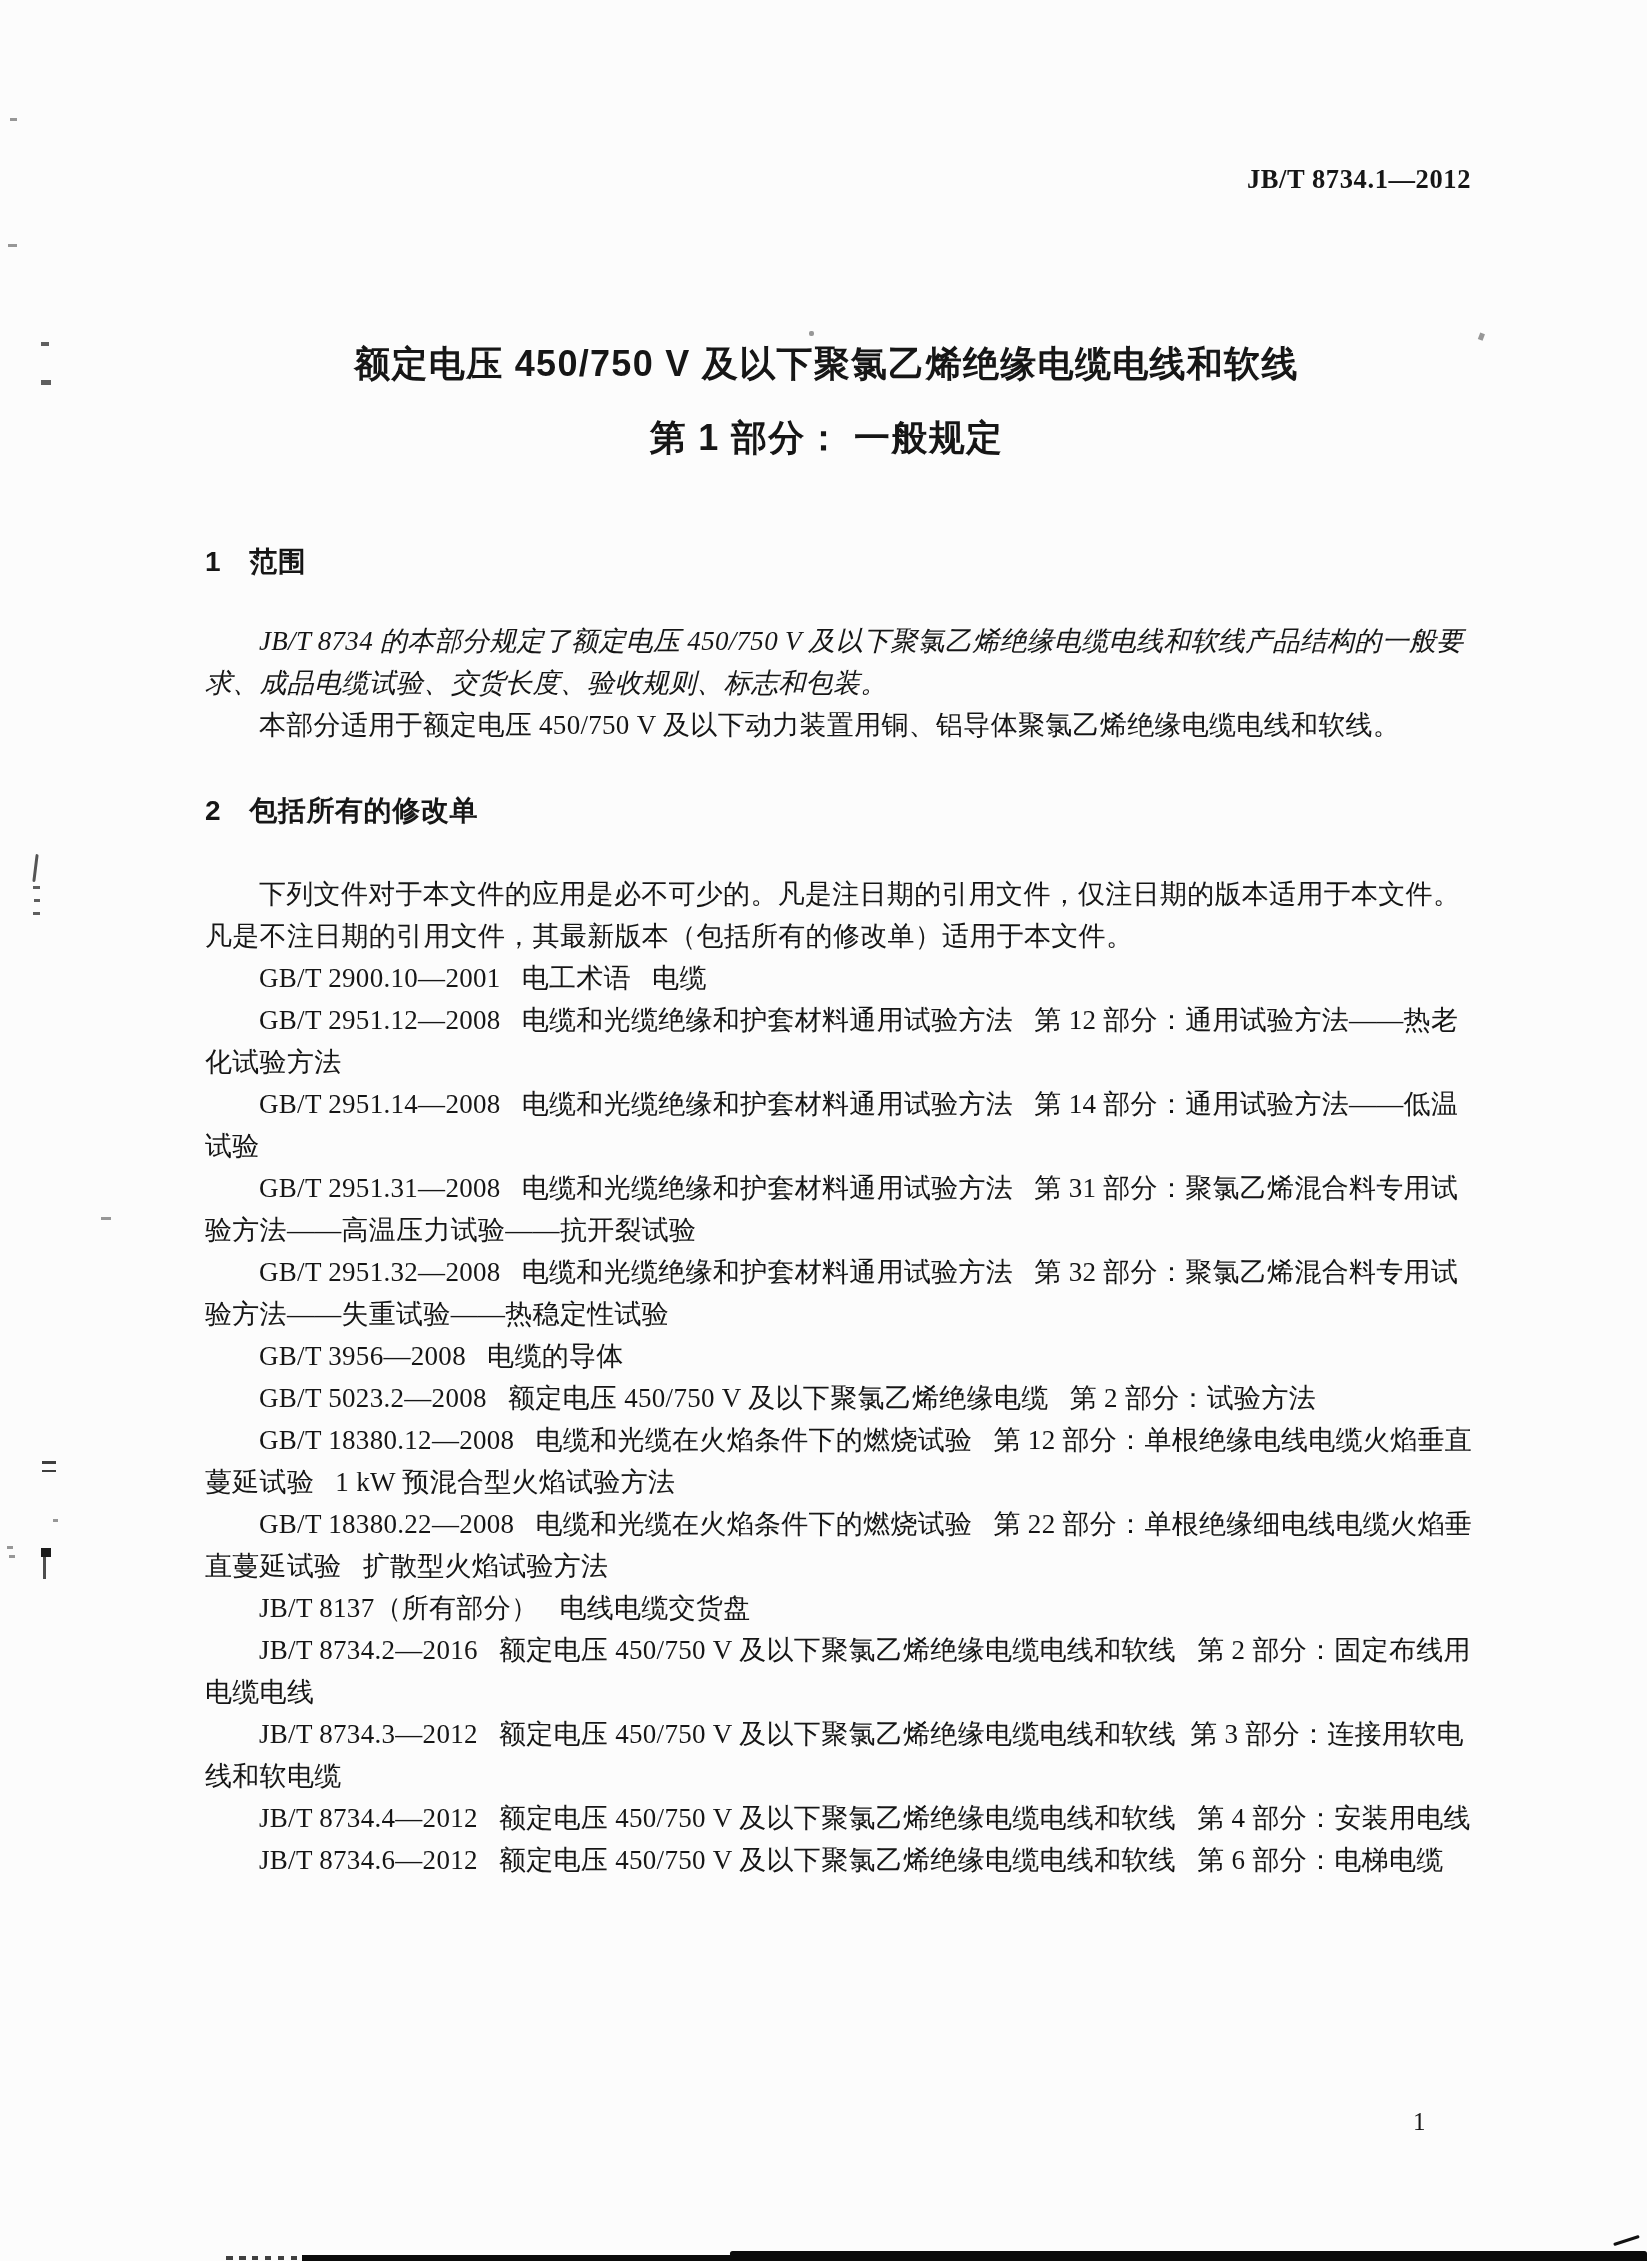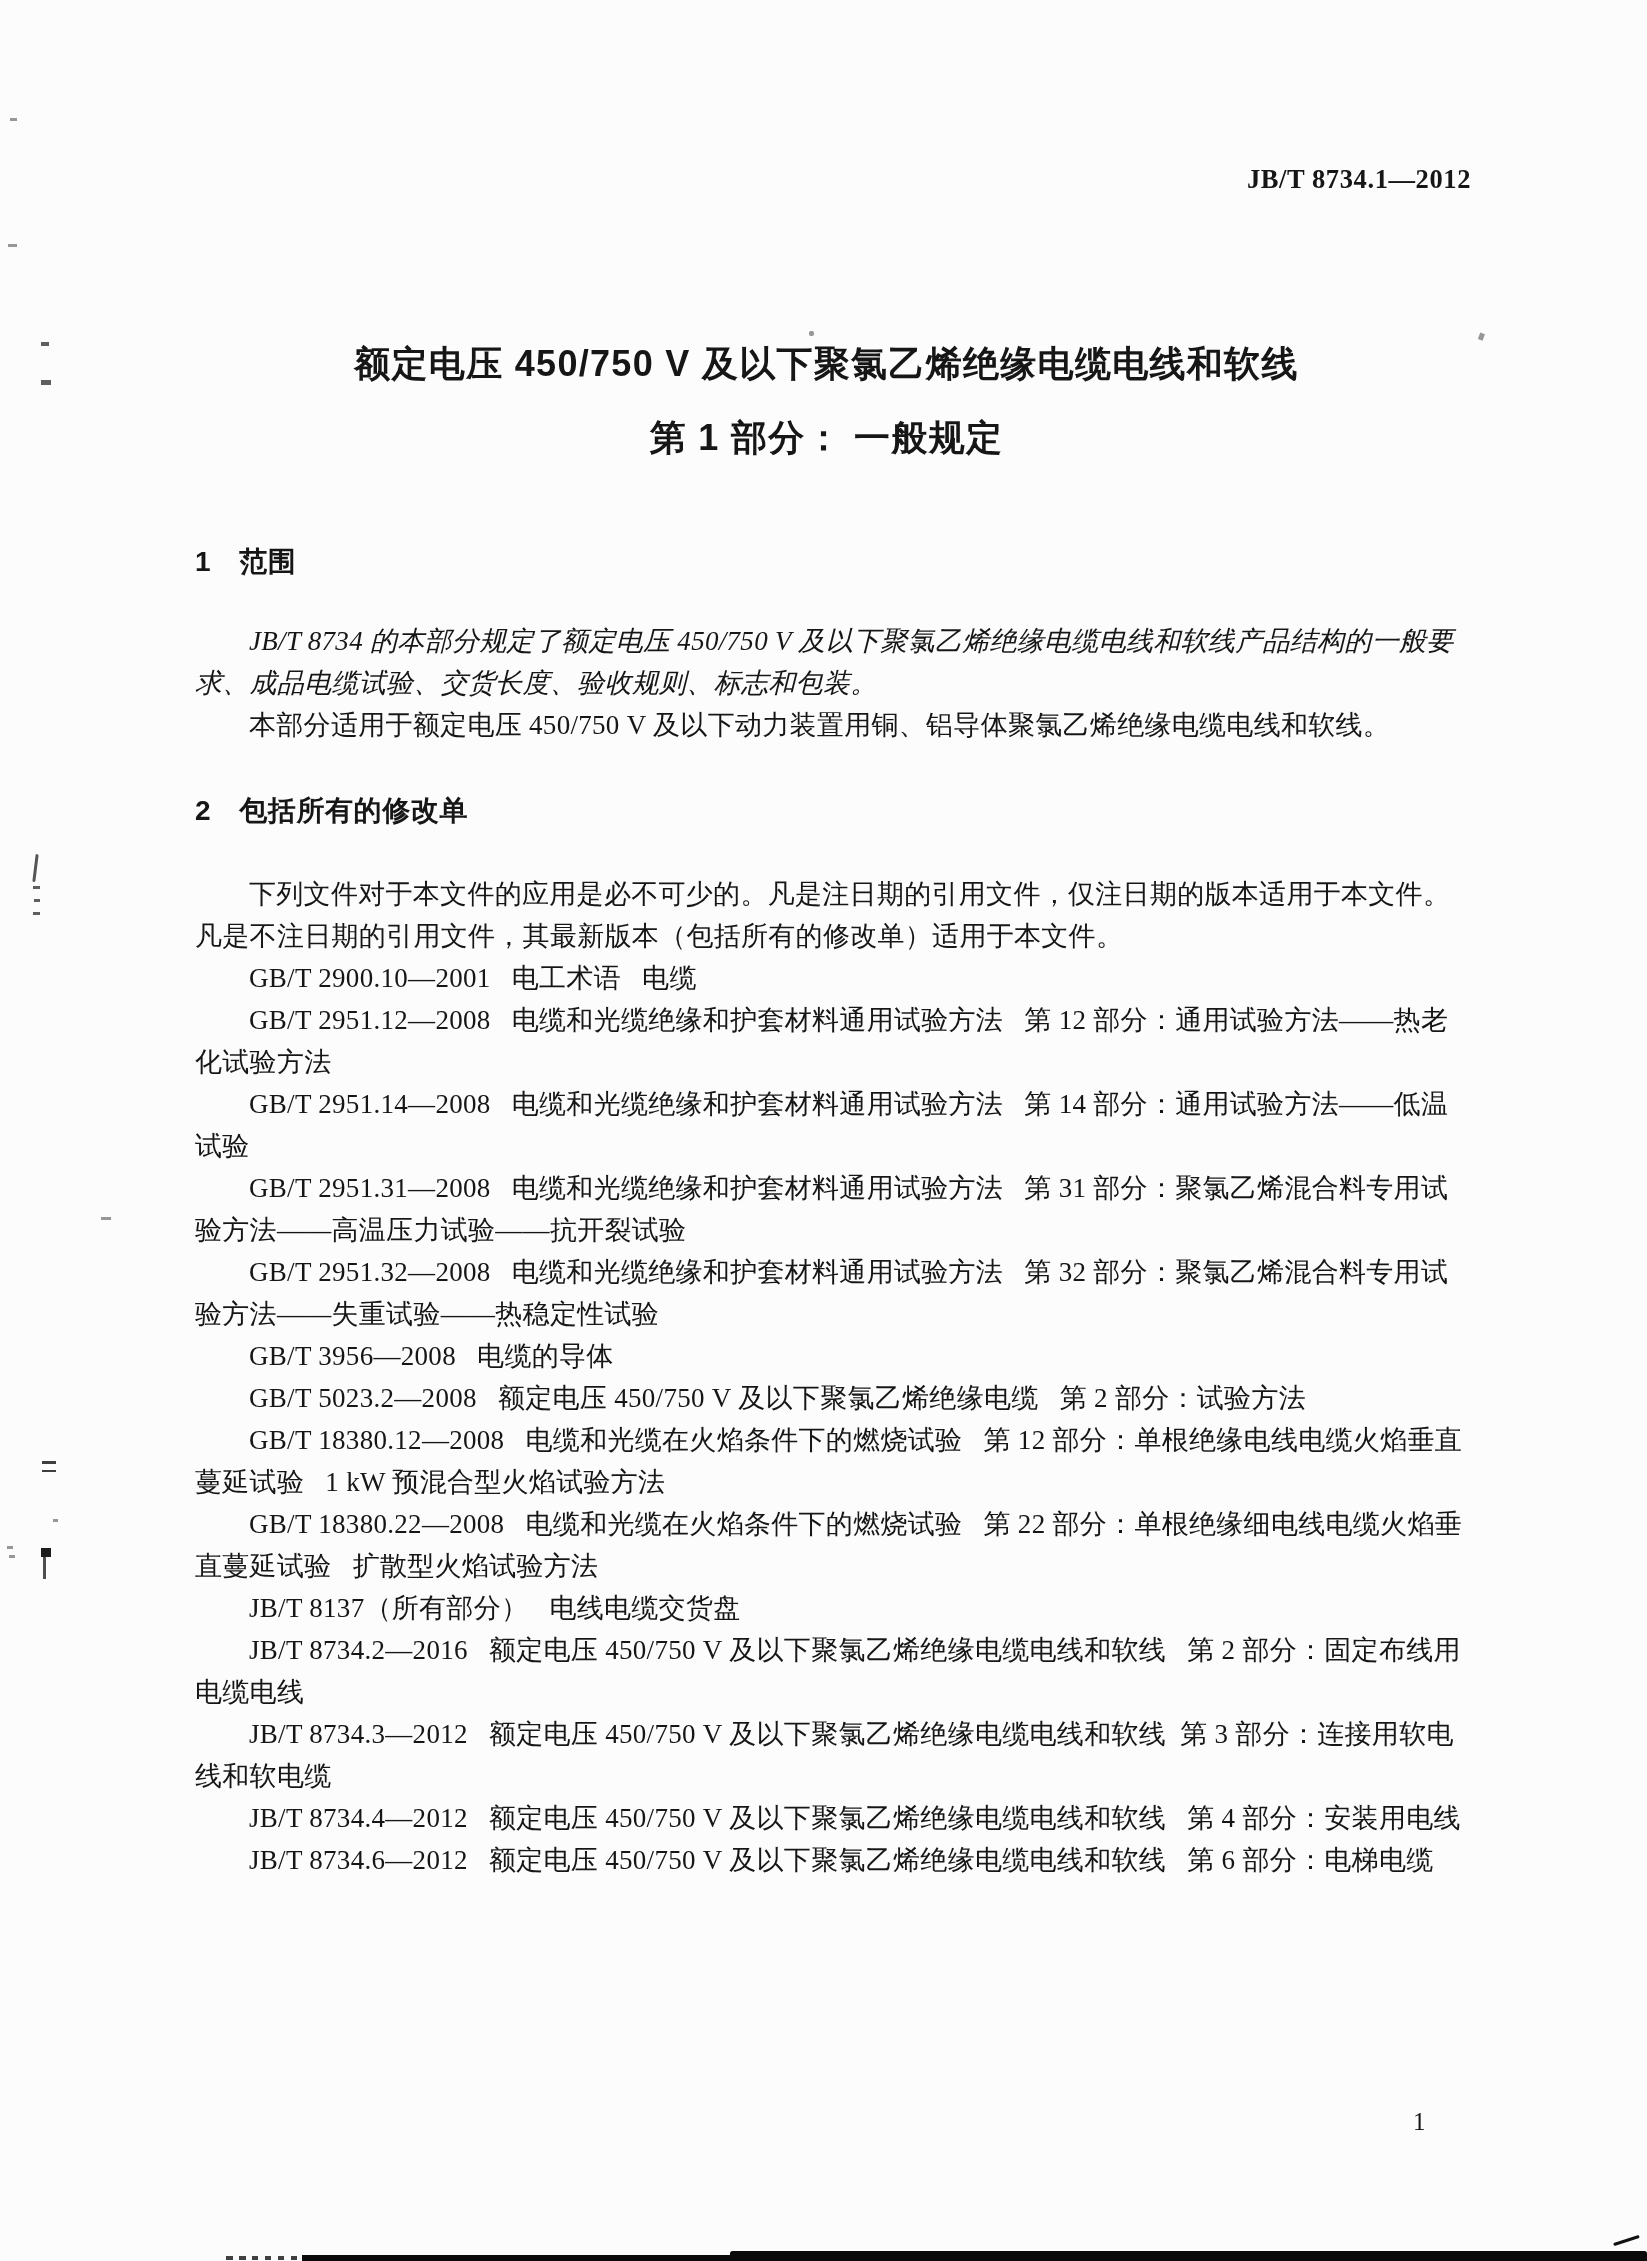--- a/index.html
+++ b/index.html
@@ -29,21 +29,21 @@
     width: 100%;
     text-align: center;
     font-family: "Liberation Sans", "DejaVu Sans", sans-serif;
     font-weight: bold;
     font-size: 36px;
     line-height: 74px;
     letter-spacing: 1.3px;
   }
   .content {
     position: absolute;
-    left: 195px;
+    left: 205px;
     top: 541px;
     width: 1269px;
   }
   h2.sec {
     font-family: "Liberation Sans", "DejaVu Sans", sans-serif;
     font-weight: bold;
     font-size: 28px;
     line-height: 42px;
     margin: 0;
     letter-spacing: 0.6px;

